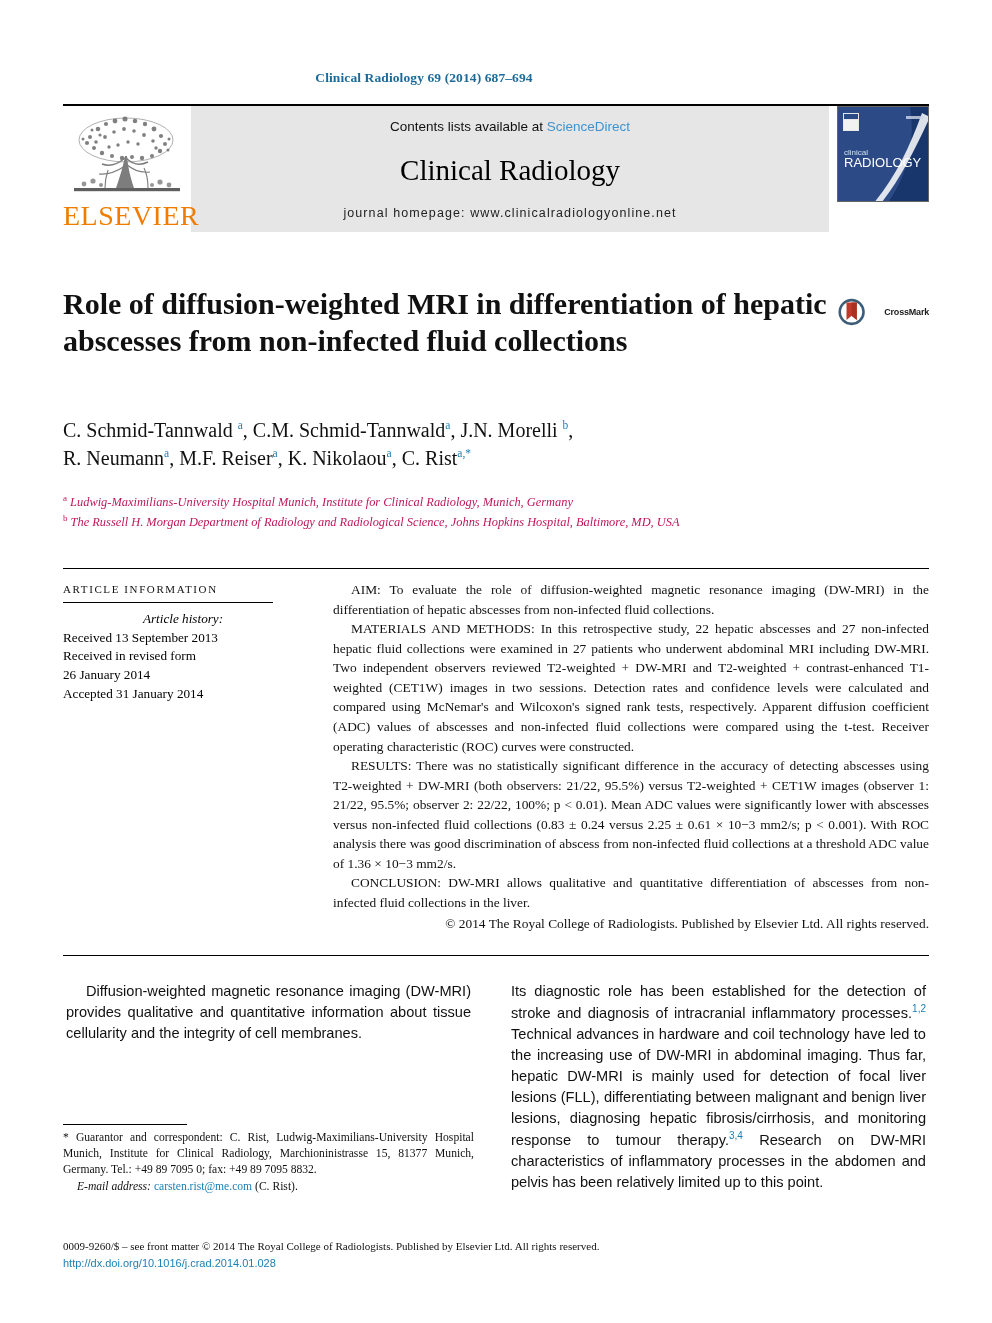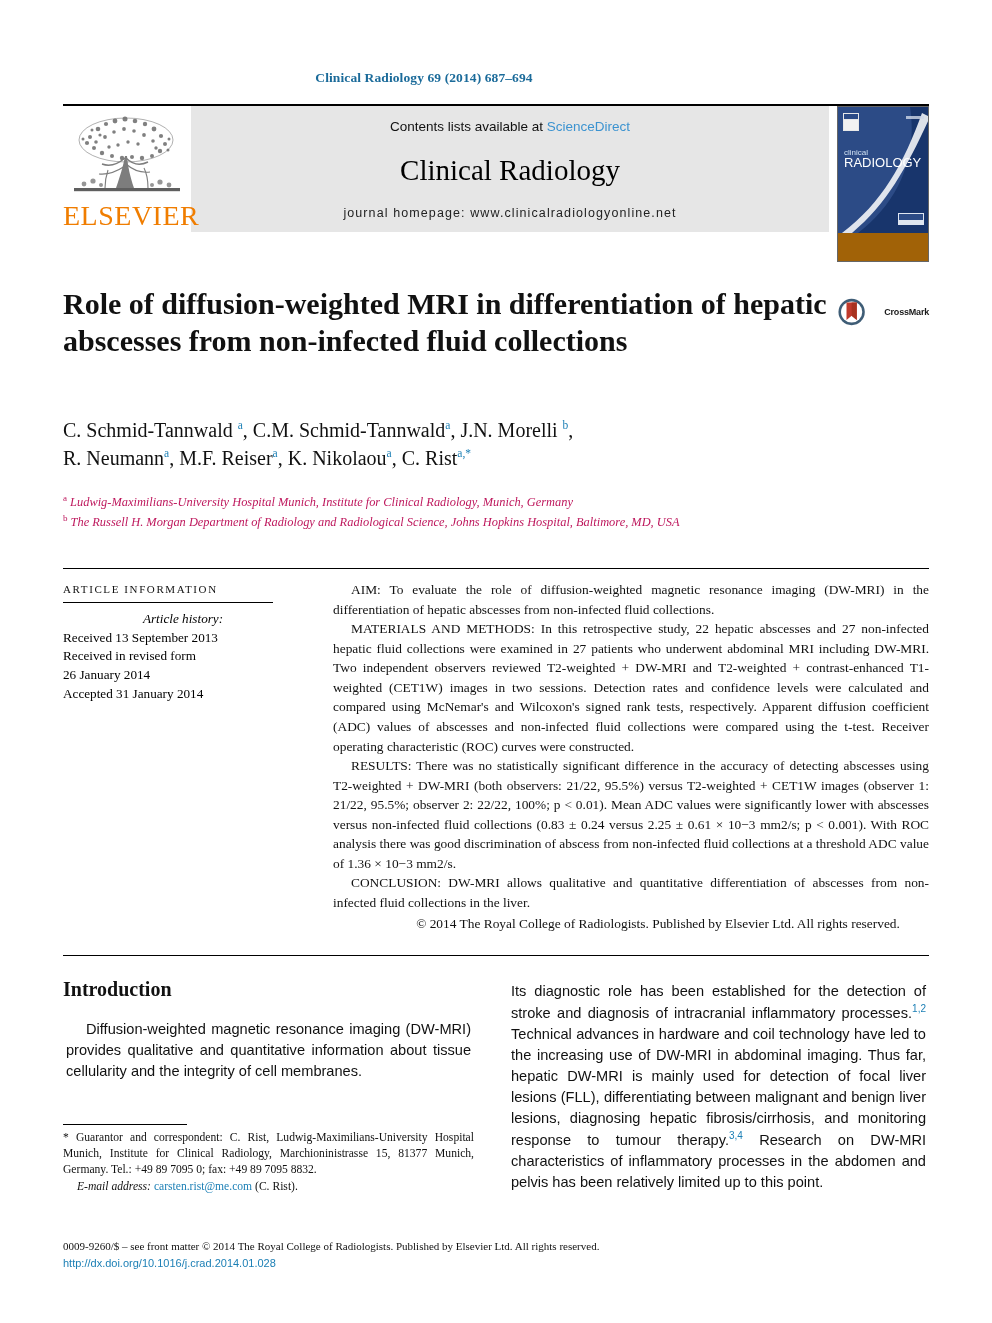--- a/index.html
+++ b/index.html
@@ -90,21 +90,21 @@
   .cover-block {
     width: 100px;
     flex: 0 0 100px;
     border-left: 0;
     display: flex;
     align-items: flex-start;
     justify-content: flex-end;
     padding-left: 8px;
   }
   .cover {
-    width: 92px; height: 156px;
+    width: 92px; height: 96px;
     border: 1px solid #666;
     position: relative;
     overflow: hidden;
     background: #a16207;
   }
 
   
   .title-wrap {
     position: absolute;
     left: 63px; top: 286px;
@@ -209,21 +209,21 @@
     position: absolute;
     left: 333px; top: 580px;
     width: 596px;
     font-family: "Liberation Serif", serif;
     font-size: 13.4px;
     line-height: 1.46;
     text-align: justify;
     color: #111;
   }
   .abstract p { margin: 0; text-indent: 18px; }
-  .abstract p.copyright { text-indent: 0; text-align: center; padding-left: 54px; margin-top: 1px; }
+  .abstract p.copyright { text-indent: 0; text-align: right; padding-left: 54px; margin-top: 1px; }
 
   
   .col-left {
     position: absolute;
     left: 63px; top: 978px;
     width: 411px;
   }
   .col-right {
     position: absolute;
     left: 508px; top: 978px;
@@ -429,21 +429,20 @@
 
   <div class="abstract">
     <p><span>AIM:</span><span> To evaluate the role of diffusion-weighted magnetic resonance imaging (DW-MRI) in the differentiation of hepatic abscesses from non-infected fluid collections.</span></p>
     <p><span>MATERIALS AND METHODS:</span><span> In this retrospective study, 22 hepatic abscesses and 27 non-infected hepatic fluid collections were examined in 27 patients who underwent abdominal MRI including DW-MRI. Two independent observers reviewed T2-weighted + DW-MRI and T2-weighted + contrast-enhanced T1-weighted (CET1W) images in two sessions. Detection rates and confidence levels were calculated and compared using McNemar's and Wilcoxon's signed rank tests, respectively. Apparent diffusion coefficient (ADC) values of abscesses and non-infected fluid collections were compared using the t-test. Receiver operating characteristic (ROC) curves were constructed.</span></p>
     <p><span>RESULTS:</span><span> There was no statistically significant difference in the accuracy of detecting abscesses using T2-weighted + DW-MRI (both observers: 21/22, 95.5%) versus T2-weighted + CET1W images (observer 1: 21/22, 95.5%; observer 2: 22/22, 100%; p &lt; 0.01). Mean ADC values were significantly lower with abscesses versus non-infected fluid collections (0.83 ± 0.24 versus 2.25 ± 0.61 × 10−3 mm2/s; p &lt; 0.001). With ROC analysis there was good discrimination of abscess from non-infected fluid collections at a threshold ADC value of 1.36 × 10−3 mm2/s.</span></p>
     <p><span>CONCLUSION:</span><span> DW-MRI allows qualitative and quantitative differentiation of abscesses from non-infected fluid collections in the liver.</span></p>
     <p class="copyright">© 2014 The Royal College of Radiologists. Published by Elsevier Ltd. All rights reserved.</p>
   </div>
 
   <div class="col-left">
-    <h2 class="section-head">Introduction</h2>
     <p class="body-text">Diffusion-weighted magnetic resonance imaging (DW-MRI) provides qualitative and quantitative information about tissue cellularity and the integrity of cell membranes.</p>
   </div>
 
   <div class="col-right">
     <p class="body-text noindent"><span>Its diagnostic role has been established for the detection of stroke and diagnosis of intracranial inflammatory processes.</span><span class="ref">1,2</span><span> Technical advances in hardware and coil technology have led to the increasing use of DW-MRI in abdominal imaging. Thus far, hepatic DW-MRI is mainly used for detection of focal liver lesions (FLL), differentiating between malignant and benign liver lesions, diagnosing hepatic fibrosis/cirrhosis, and monitoring response to tumour therapy.</span><span class="ref">3,4</span><span> Research on DW-MRI characteristics of inflammatory processes in the abdomen and pelvis has been relatively limited up to this point.</span></p>
   </div>
 
   <div class="footnote">
     <div class="footnote-rule"></div>
     <p class="footnote-text">

